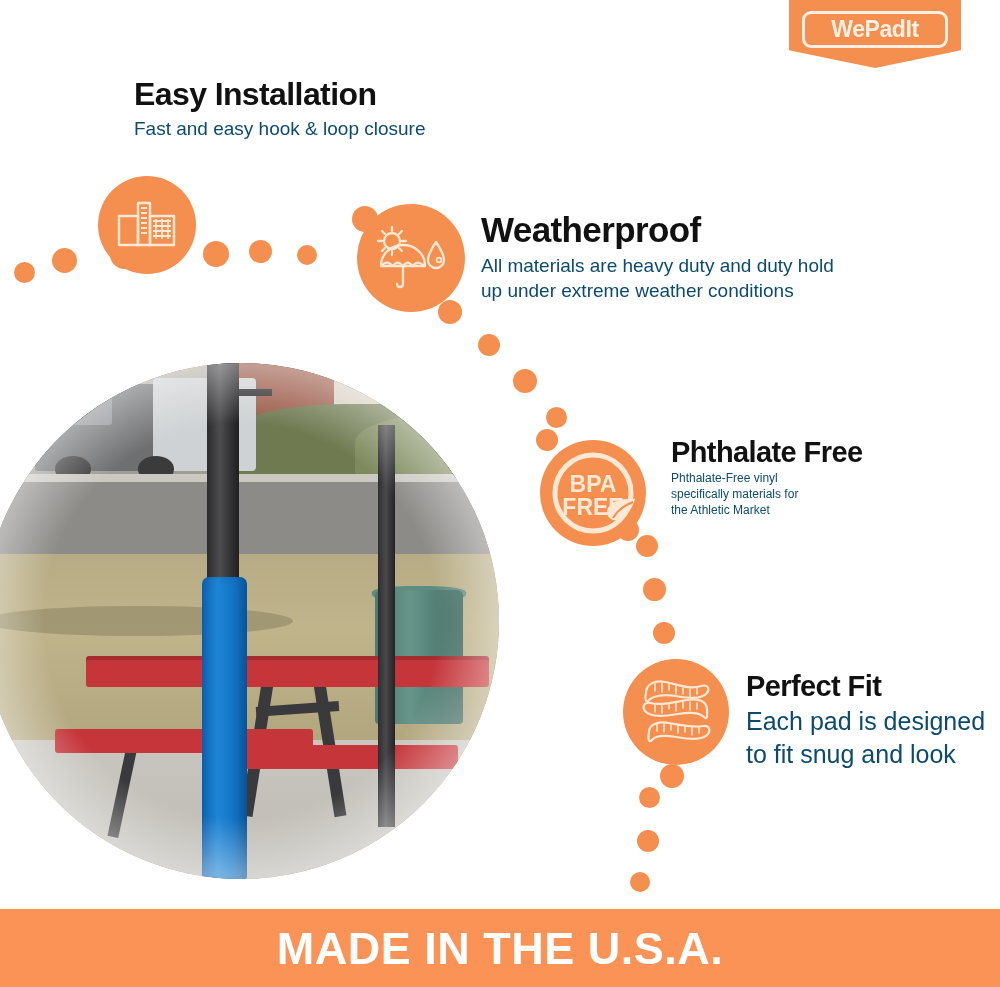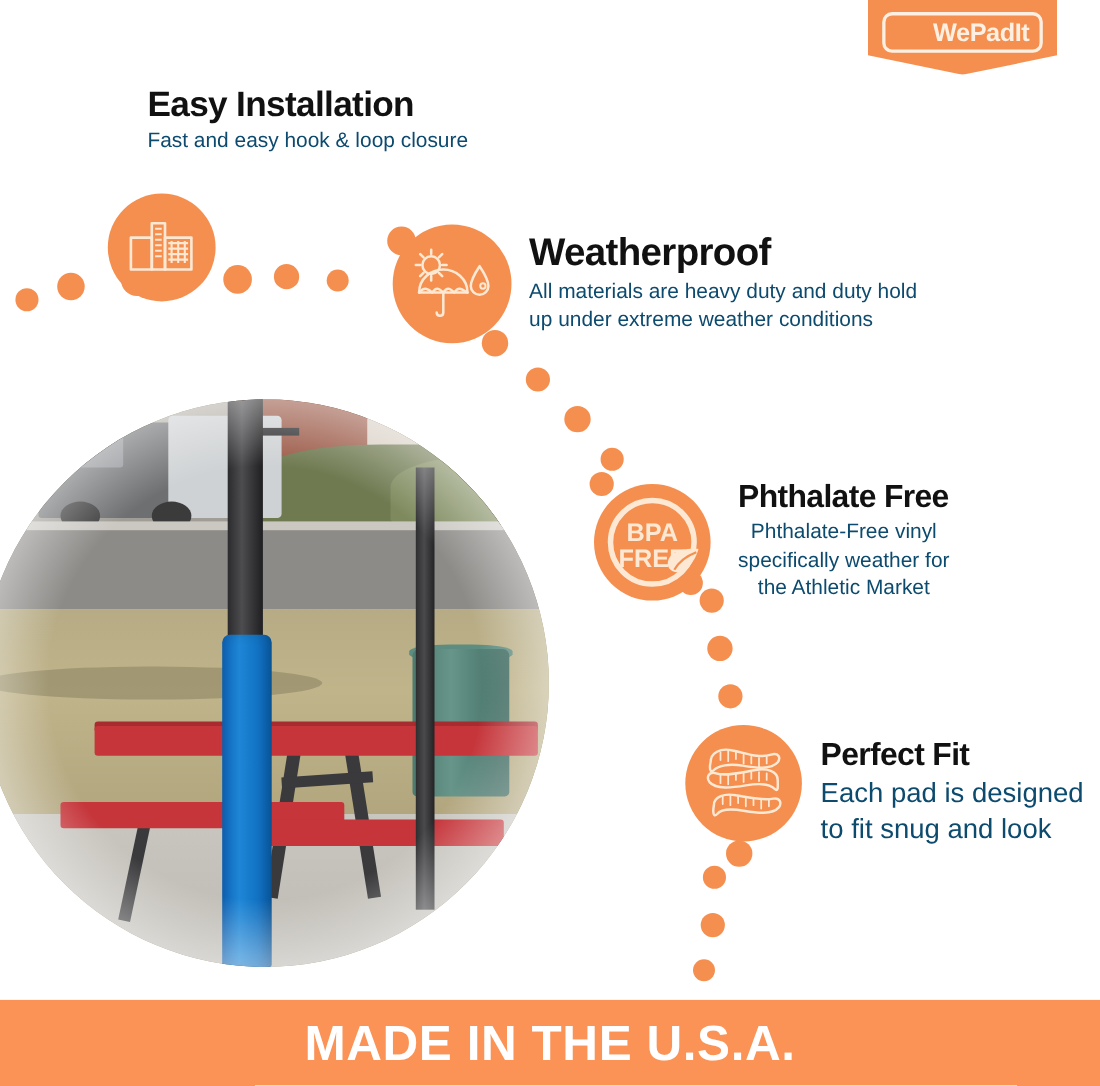--- a/index.html
+++ b/index.html
@@ -47,21 +47,20 @@
     width: 100%;
     height: 100%;
     display: flex;
     align-items: center;
     justify-content: center;
     color: #FDF0E2;
     font-size: 23px;
     font-weight: bold;
     letter-spacing: -0.4px;
     line-height: 1;
-    margin-left: 17px;
   }
 
   
   .dot {
     position: absolute;
     background: #F58F4F;
     border-radius: 50%;
     z-index: 5;
   }
 
@@ -104,21 +103,21 @@
   #feat-install { top: 78px; left: 134px; }
   #feat-install .feature-title { font-size: 32px; }
   #feat-install .feature-desc { font-size: 19px; }
 
   #feat-weather { top: 212px; left: 481px; }
   #feat-weather .feature-title { font-size: 35px; }
   #feat-weather .feature-desc { font-size: 19px; }
 
   #feat-phthalate { top: 437px; left: 671px; }
   #feat-phthalate .feature-title { font-size: 29px; }
-  #feat-phthalate .feature-desc { font-size: 19px; text-align: center; }
+  #feat-phthalate .feature-desc { font-size: 12px; }
 
   #feat-fit { top: 671px; left: 746px; }
   #feat-fit .feature-title { font-size: 29px; }
   #feat-fit .feature-desc { font-size: 25px; }
 
   
   .photo-circle {
     position: absolute;
     top: 363px;
     left: -17px;
@@ -307,21 +306,21 @@
       <circle cx="46" cy="46" r="38" stroke="#FDE8D3" stroke-width="5"></circle>
       <text x="46" y="45" text-anchor="middle" font-family="Liberation Sans, sans-serif" font-size="23" font-weight="bold" fill="#FDE8D3">BPA</text>
       <text x="46" y="68" text-anchor="middle" font-family="Liberation Sans, sans-serif" font-size="23" font-weight="bold" fill="#FDE8D3">FREE</text>
       <path d="M88 52 C88 52 66 50 61 61 C57 70 66 76 74 72 C84 67 88 52 88 52 Z" fill="#FDE8D3"></path>
       <path d="M86 55 C78 58 70 64 66 71" stroke="#F58F4F" stroke-width="2"></path>
     </svg>
   </div>
   <div class="feature-text" id="feat-phthalate">
     <p class="feature-title">Phthalate Free</p>
     <p class="feature-desc">Phthalate-Free vinyl</p>
-    <p class="feature-desc">specifically weather for</p>
+    <p class="feature-desc">specifically materials for</p>
     <p class="feature-desc">the Athletic Market</p>
   </div>
 
   <div class="bump" style="top:764px; left:660px; width:24px; height:24px;"></div>
   <div class="icon-circle" id="icon-fit" style="top:659px; left:623px; width:106px; height:106px;">
     <svg width="82" height="82" viewBox="0 0 82 82" fill="none" stroke="#FDE8D3" stroke-width="2.2" stroke-linejoin="round" stroke-linecap="round">
 
       <path d="M11 22 C11 13 20 9 30 11 C42 13 54 19 66 15 C73 13 75 18 72 22
                C66 29 52 27 40 25 C28 23 18 25 14 29 C10 33 10 26 11 22 Z"></path>
       <path d="M72 38 C72 30 62 27 52 29 C40 31 25 35 16 32 C9 30 7 36 10 40

